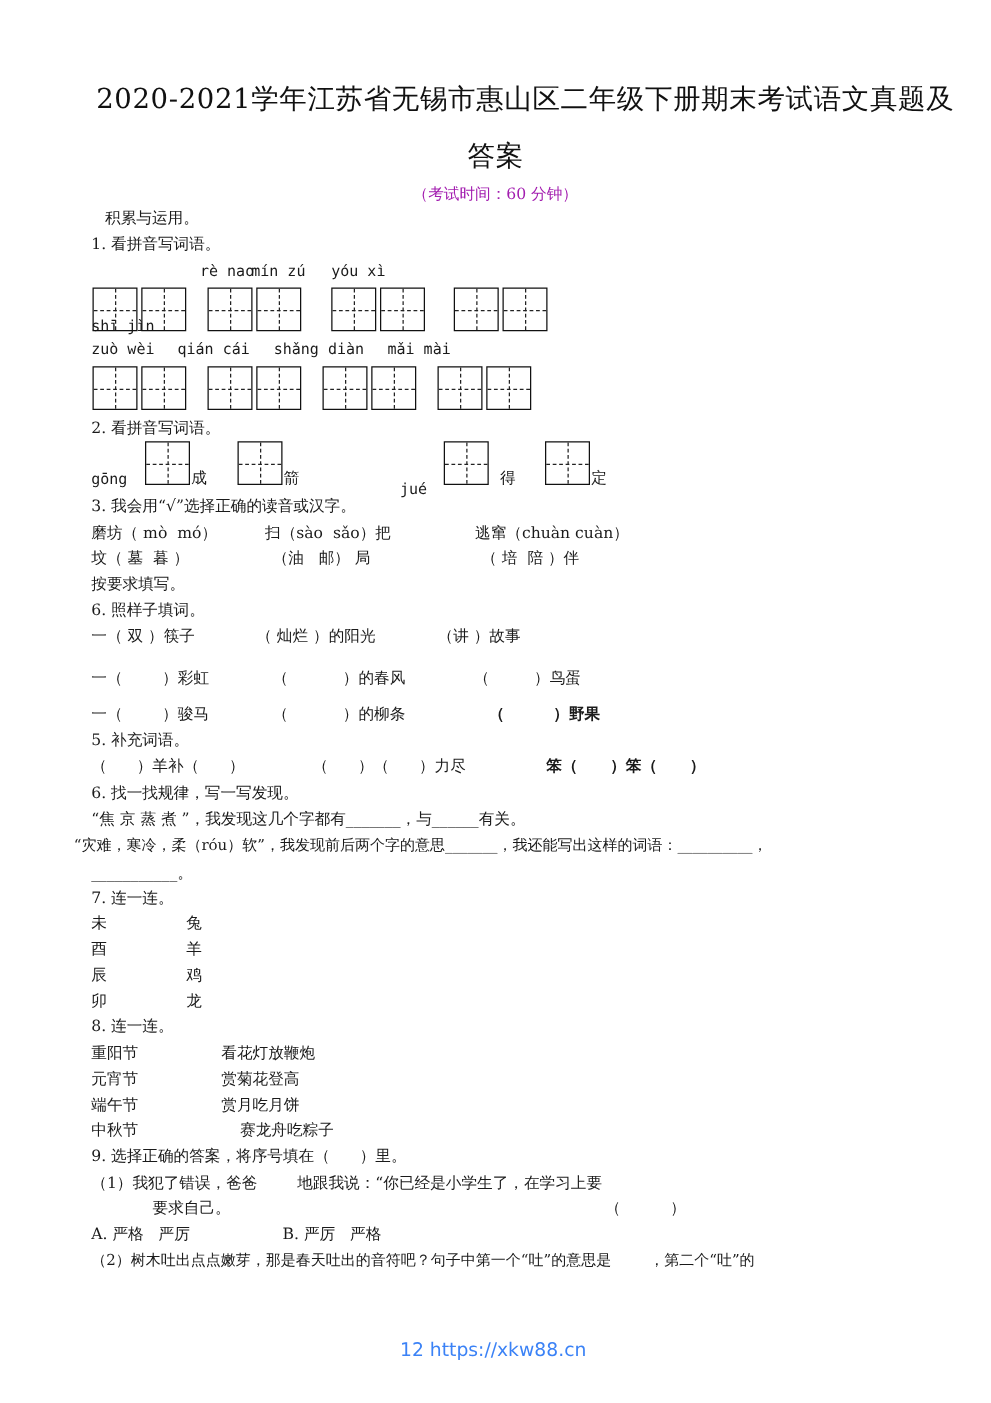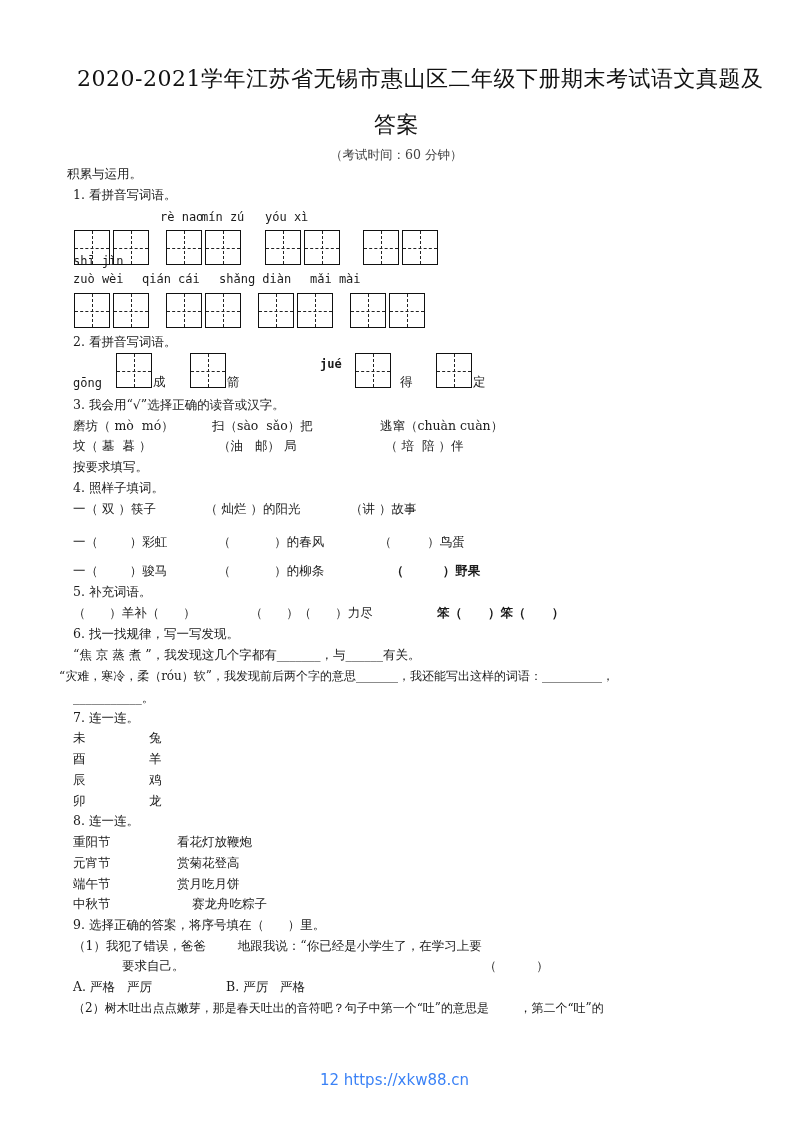--- a/index.html
+++ b/index.html
@@ -1,35 +1,35 @@
 <!DOCTYPE html>
 <html><head>
 <meta charset="utf-8">
 <style>
   html, body { margin: 0; padding: 0; background: #ffffff; }
   body { width: 793px; height: 1122px; position: relative; overflow: hidden;
          font-family: "DejaVu Serif", "Liberation Serif", serif; color: #1a1a1a; }
   .abs { position: absolute; white-space: pre; }
   .title { font-size: 22px; letter-spacing: 0.5px; color: #111; }
-  .sub { font-size: 12.5px; color: #404040; }
+  .sub { font-size: 12.5px; color: #a21caf; }
   .t { font-size: 12.5px; line-height: 16px; }
   .py { font-family: "DejaVu Sans Mono", "Liberation Mono", monospace; font-size: 12px; }
   .box { position: absolute; width: 34px; height: 33px; border: 1.5px solid #111; box-sizing: content-box; }
   .box::before { content: ""; position: absolute; left: 0; right: 0; top: 50%; border-top: 1.2px dashed #222; }
   .box::after { content: ""; position: absolute; top: 0; bottom: 0; left: 50%; border-left: 1.2px dashed #222; }
   .footer { font-family: "DejaVu Sans", "Liberation Sans", sans-serif; font-size: 15px; color: #3b82f6; }
 </style>
 </head>
 <body>
 
 <div class="abs title" style="left:77px; top:64px;">2020-2021学年江苏省无锡市惠山区二年级下册期末考试语文真题及</div>
 <div class="abs title" style="left:374px; top:110px;">答案</div>
 <div class="abs sub" style="left:330px; top:147px;">（考试时间：60 分钟）</div>
 
-<div class="abs t" style="left:67px; top:166px;">积累与运用。</div>
+<div class="abs t" style="left:84px; top:166px;">积累与运用。</div>
 
 <div class="abs t" style="left:73px; top:187px;">1. 看拼音写词语。</div>
 <div class="abs py" style="left:73px; top:210px;margin-top:44px;">shī jìn</div>
 <div class="abs py" style="left:160px; top:210px;">rè nao</div>
 <div class="abs py" style="left:201px; top:210px;">mín zú</div>
 <div class="abs py" style="left:265px; top:210px;">yóu xì</div>
 
 <div class="box" style="left:74px; top:230px;"></div>
 <div class="box" style="left:113px; top:230px;"></div>
 <div class="box" style="left:166px; top:230px;"></div>
@@ -52,37 +52,37 @@
 <div class="box" style="left:297px; top:293px;"></div>
 <div class="box" style="left:350px; top:293px;"></div>
 <div class="box" style="left:389px; top:293px;"></div>
 
 <div class="abs t" style="left:73px; top:334px;">2. 看拼音写词语。</div>
 <div class="abs py" style="left:73px; top:376px;">gōng</div>
 <div class="box" style="left:116px; top:353px;"></div>
 <div class="abs t" style="left:153px; top:374px;">成</div>
 <div class="box" style="left:190px; top:353px;"></div>
 <div class="abs t" style="left:227px; top:374px;">箭</div>
-<div class="abs py" style="left:320px; top:357px;font-weight:bold;">jué</div>
+<div class="abs py" style="left:320px; top:384px;">jué</div>
 <div class="box" style="left:355px; top:353px;"></div>
 <div class="abs t" style="left:400px; top:374px;">得</div>
 <div class="box" style="left:436px; top:353px;"></div>
 <div class="abs t" style="left:473px; top:374px;">定</div>
 
 <div class="abs t" style="left:73px; top:397px;">3. 我会用“√”选择正确的读音或汉字。</div>
 <div class="abs t" style="left:73px; top:418px;">磨坊（ mò  mó）</div>
 <div class="abs t" style="left:212px; top:418px;">扫（sào  sǎo）把</div>
 <div class="abs t" style="left:380px; top:418px;">逃窜（chuàn cuàn）</div>
 <div class="abs t" style="left:73px; top:438px;">坟（ 墓  暮 ）</div>
 <div class="abs t" style="left:218px; top:438px;">（油   邮） 局</div>
 <div class="abs t" style="left:385px; top:438px;text-align:right;">（ 培  陪 ）伴</div>
 
 <div class="abs t" style="left:73px; top:459px;">按要求填写。</div>
 
-<div class="abs t" style="left:73px; top:480px;">4. 照样子填词。</div>
+<div class="abs t" style="left:73px; top:480px;">6. 照样子填词。</div>
 <div class="abs t" style="left:73px; top:501px;">一（ 双 ）筷子</div>
 <div class="abs t" style="left:205px; top:501px;">（ 灿烂 ）的阳光</div>
 <div class="abs t" style="left:350px; top:501px;">（讲 ）故事</div>
 <div class="abs t" style="left:73px; top:534px;">一（        ）彩虹</div>
 <div class="abs t" style="left:218px; top:534px;">（           ）的春风</div>
 <div class="abs t" style="left:379px; top:534px;">（         ）鸟蛋</div>
 <div class="abs t" style="left:73px; top:563px;">一（        ）骏马</div>
 <div class="abs t" style="left:218px; top:563px;">（           ）的柳条</div>
 <div class="abs t" style="left:391px; top:563px;font-weight:bold;">（         ）野果</div>
 

